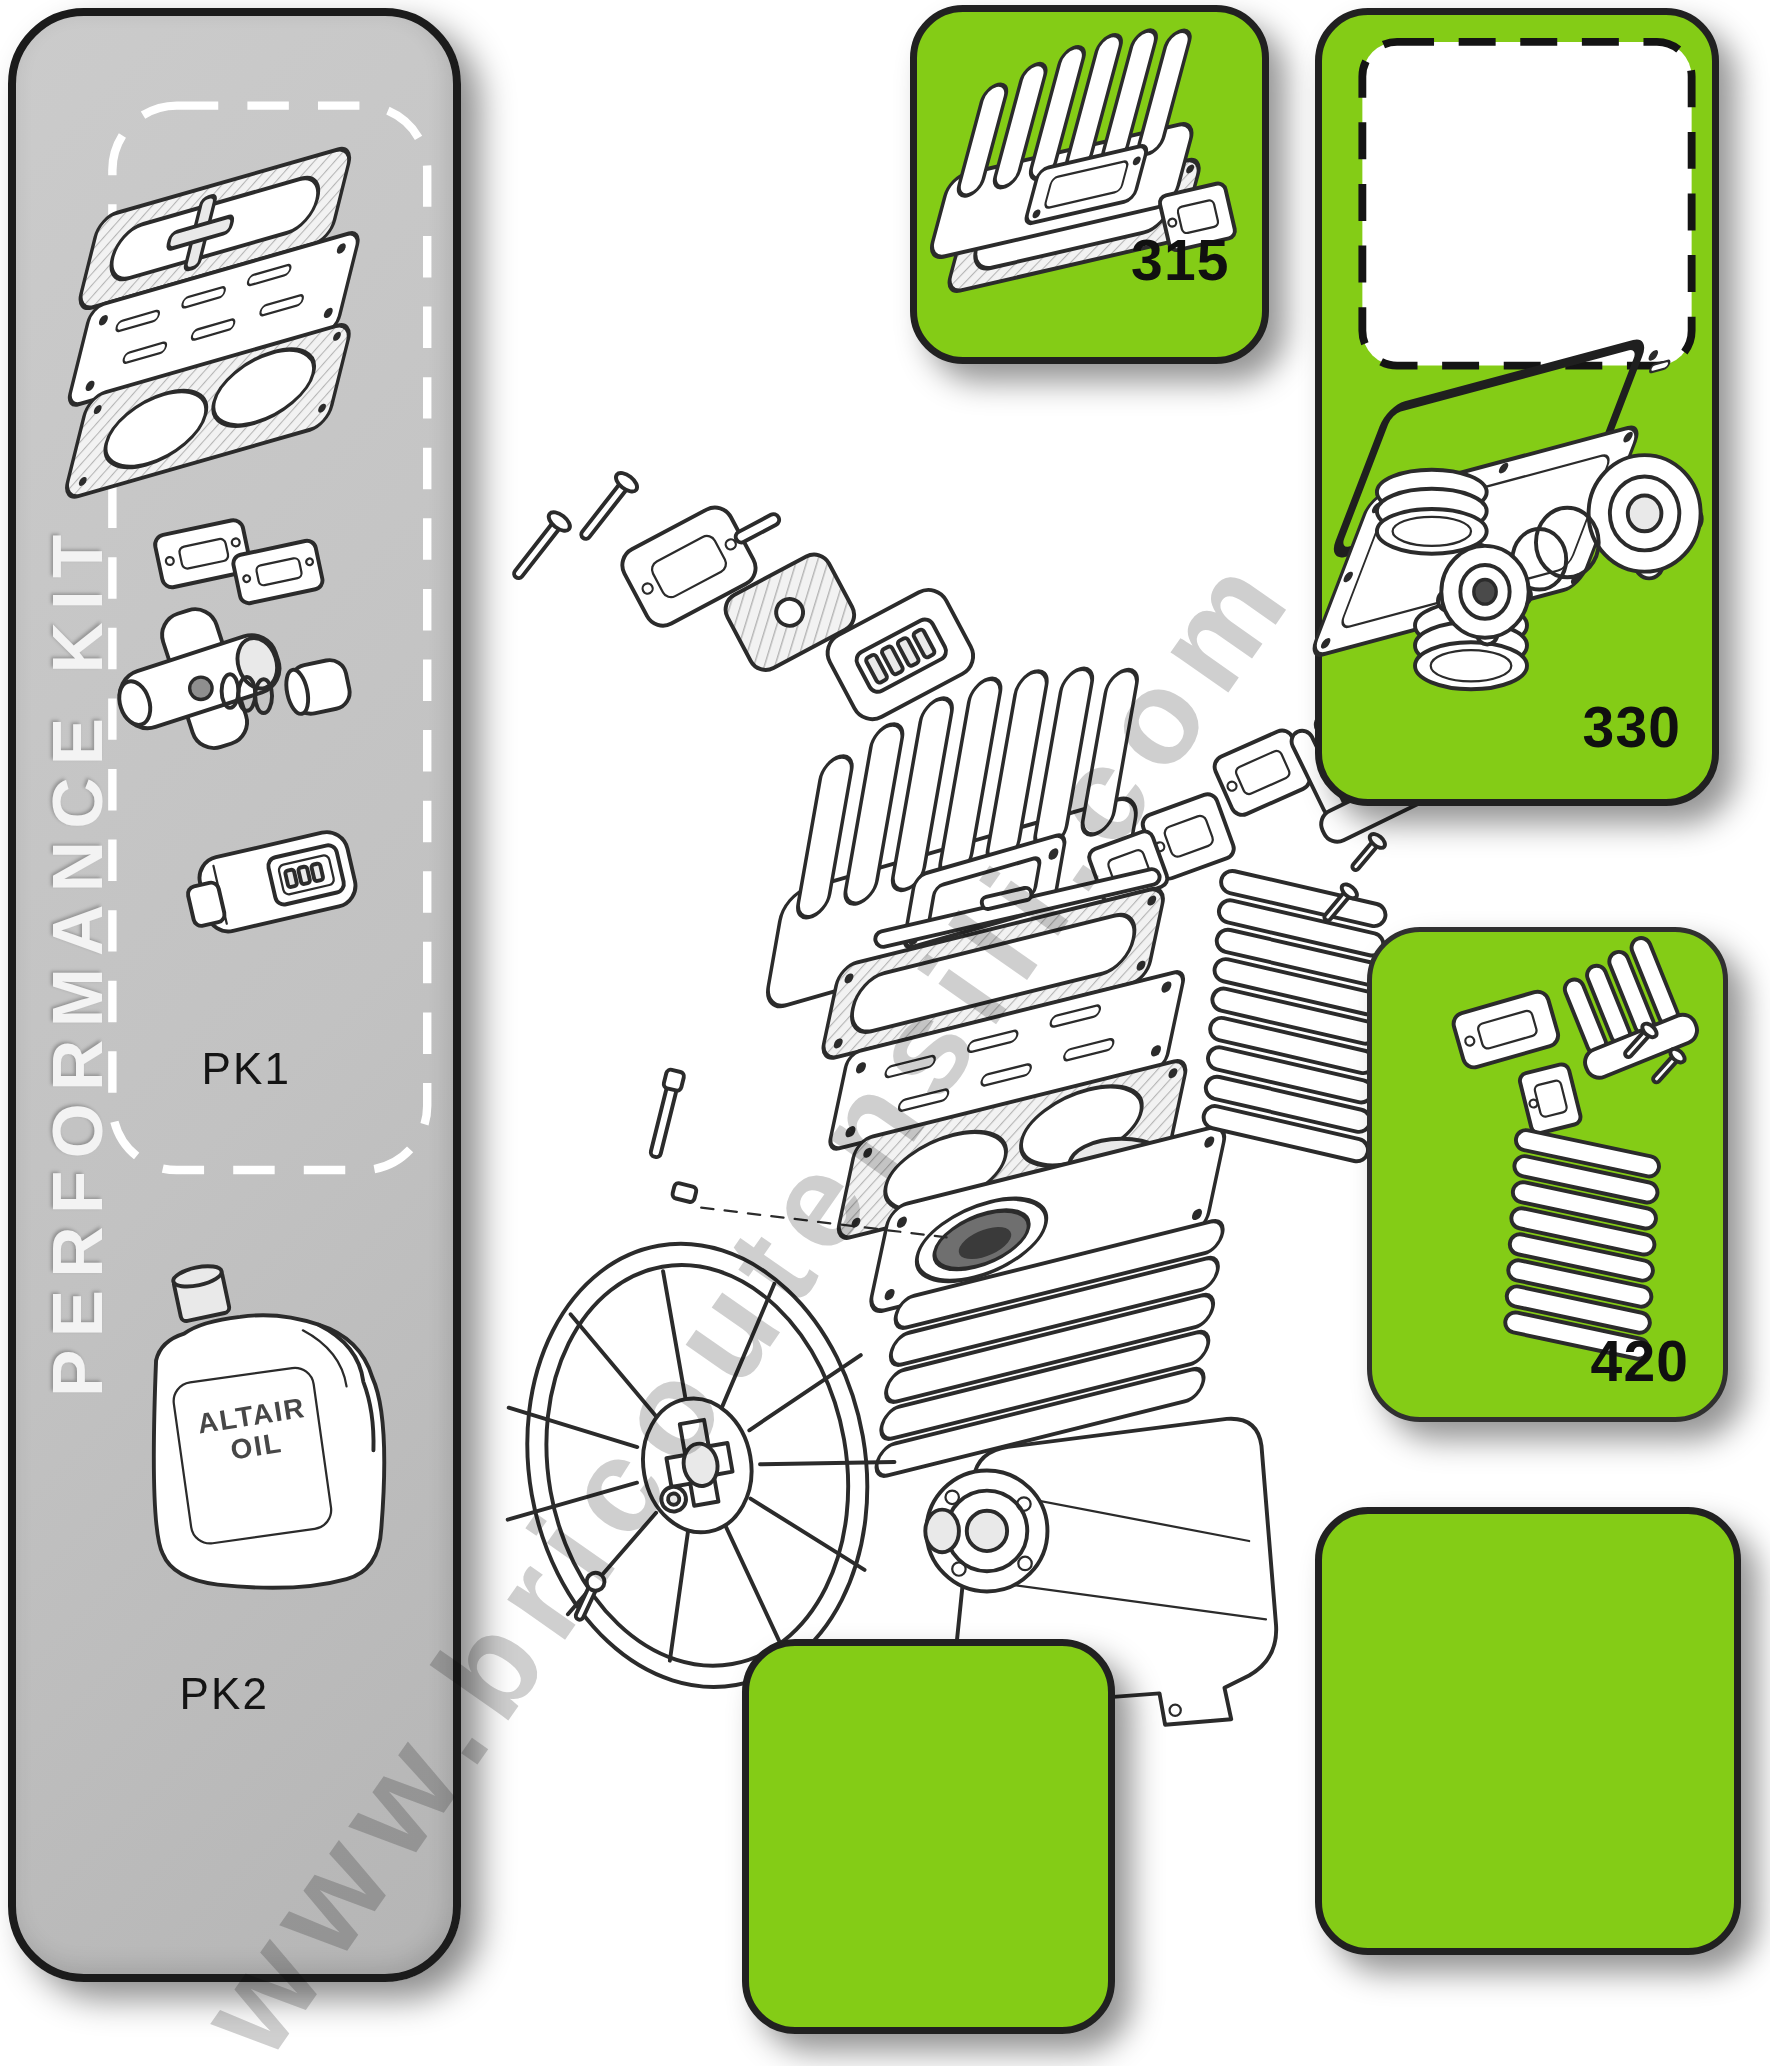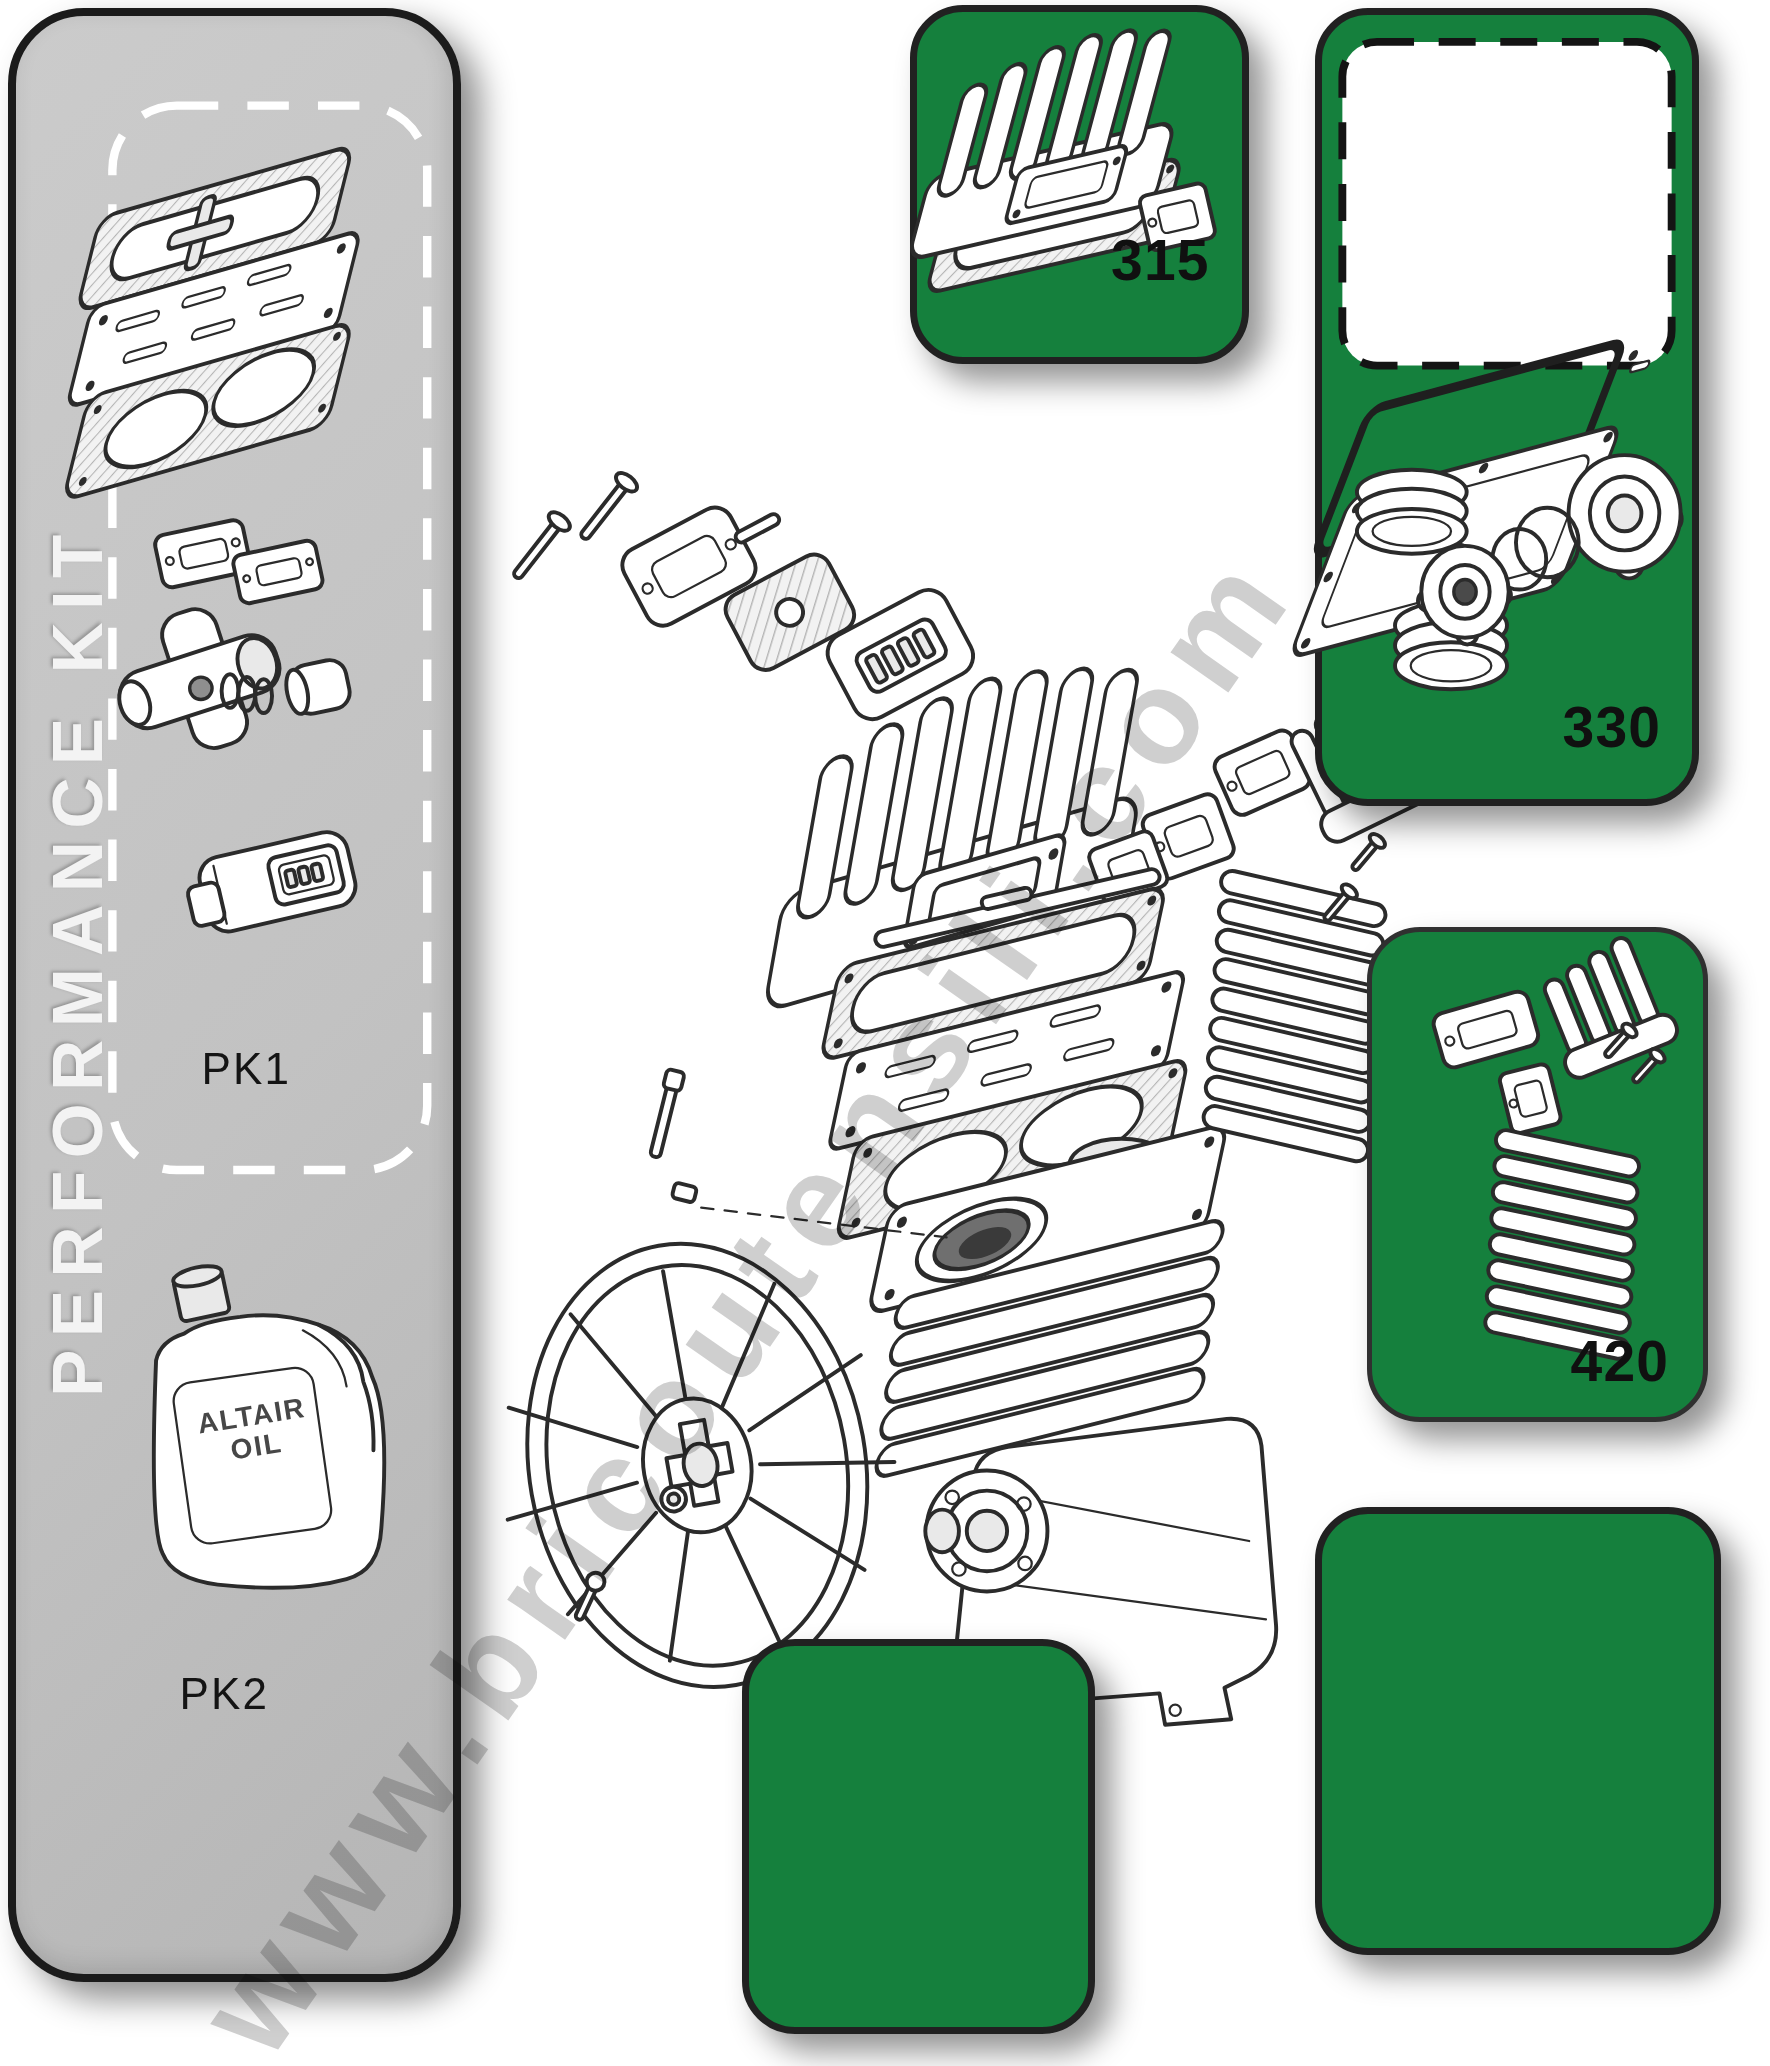--- a/index.html
+++ b/index.html
@@ -35,22 +35,23 @@
   .pk1-label{left:185px;top:1028px;}
   .pk2-label{left:163px;top:1653px;}
   .oil-text{
     position:absolute;left:168px;top:1384px;width:140px;
     transform:rotate(-9deg);text-align:center;
     font-weight:700;font-size:28px;line-height:31px;color:#474747;letter-spacing:1.7px;
   }
 
   
   .pbox{
-    position:absolute;background:#15803d;border:7.3px solid #212121;border-radius:53px;
+    position:absolute;background:#84cc16;border:7.3px solid #212121;border-radius:53px;
     box-shadow:17px 18px 31px rgba(0,0,0,0.42);
+    padding-left:20px;
   }
   .num-label{
     position:absolute;font-weight:700;font-size:57px;color:#101010;letter-spacing:1.1px;
   }
 
   
   .watermark{
     position:absolute;left:168px;top:1994px;transform-origin:0 0;
     transform:rotate(-55deg);
     font-weight:700;font-size:133px;letter-spacing:17px;white-space:nowrap;

